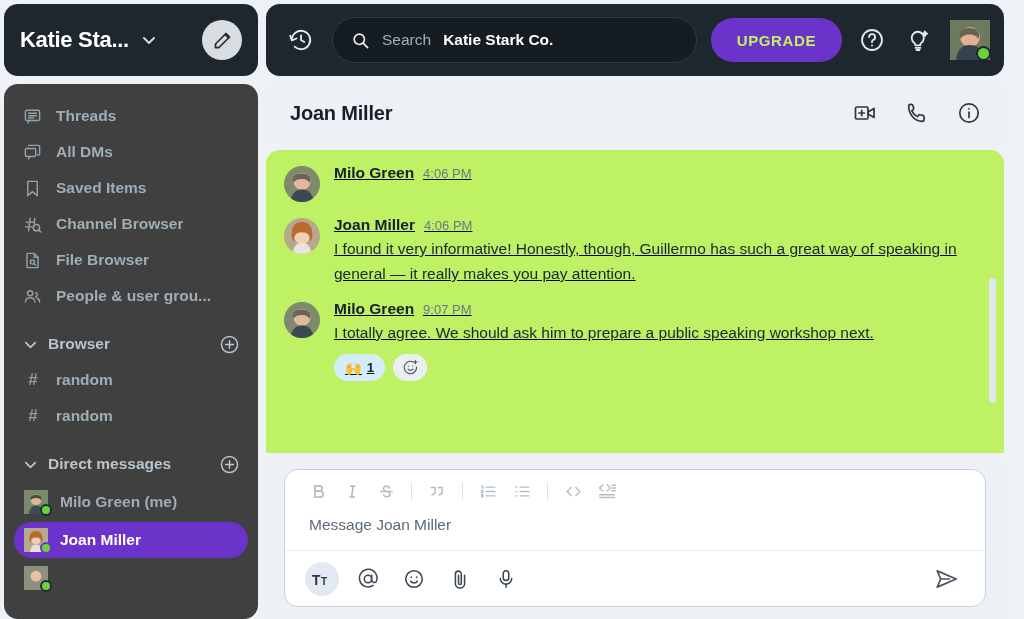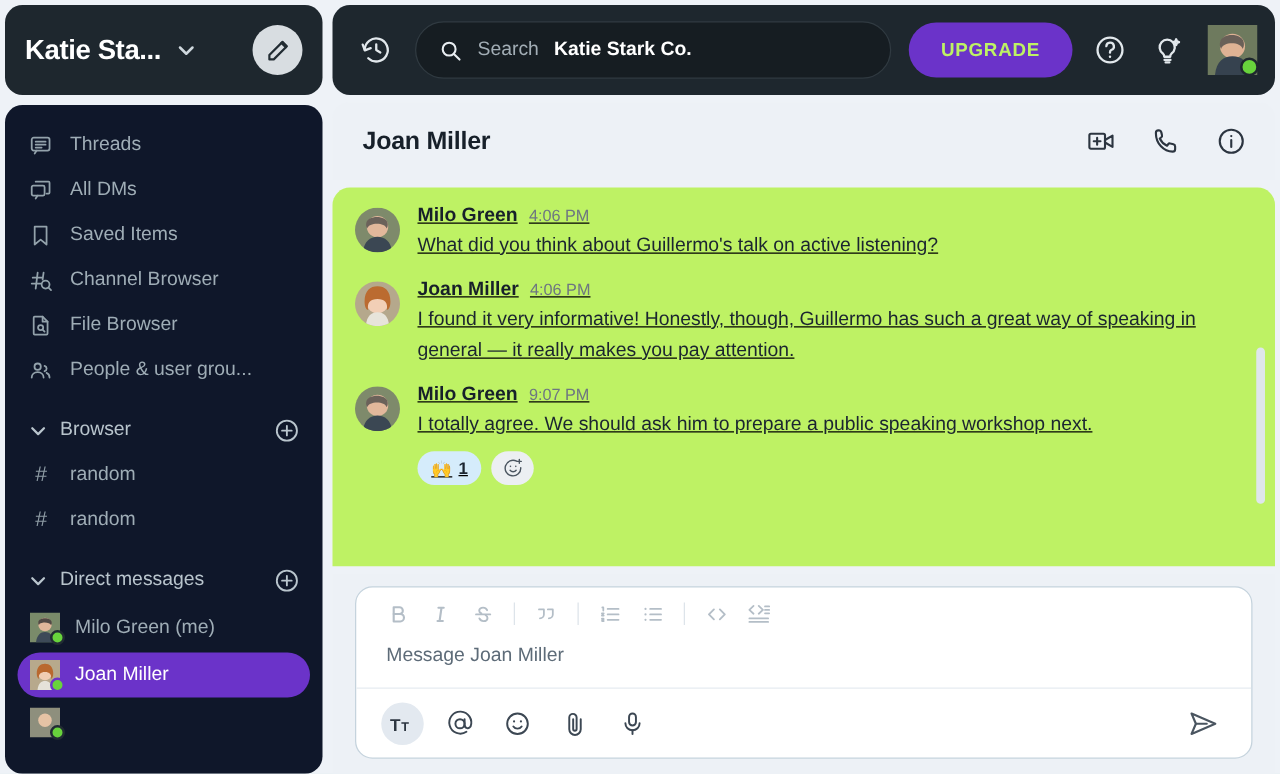--- a/index.html
+++ b/index.html
@@ -53,25 +53,26 @@
   .ws-edit {
     margin-left: auto;
     width: 40px; height: 40px;
     border-radius: 50%;
     background: #d8dde1;
     display: flex; align-items: center; justify-content: center;
     flex: 0 0 40px;
   }
   .sidebar {
     flex: 1;
-    background: #0f172a;
+    background: #404040;
     border-radius: 14px;
     padding: 14px 10px 0 10px;
     overflow: hidden;
     position: relative;
+    font-weight: bold;
   }
   .nav-item {
     display: flex;
     align-items: center;
     gap: 14px;
     height: 36px;
     padding: 0 8px;
     border-radius: 8px;
     color: #9fadb6;
     font-size: 15.5px;
@@ -143,21 +144,21 @@
     border: 2px solid #222c33;
   }
   .dm-item.selected .dot { border-color: #6b33c9; }
 
   
   .right-col {
     flex: 1;
     display: flex;
     flex-direction: column;
     gap: 6px;
-    padding-right: 4px;
+    padding-right: 20px;
     min-width: 0;
   }
   .topbar {
     height: 72px;
     background: #1e272e;
     border-radius: 14px;
     display: flex;
     align-items: center;
     padding: 0 14px 0 18px;
     gap: 14px;
@@ -603,21 +604,20 @@
               <circle cx="20" cy="17" r="9.5" fill="#e2b89b"></circle>
               <path d="M7 40c1-10 6.5-14 13-14s12 4 13 14z" fill="#3b4753"></path>
               <path d="M10 14c1-7.5 18-7.5 19 0 .6 3.3-1 4.6-1 4.6-1-5.6-16-5.6-17 0 0 0-1.6-1.3-1-4.6z" fill="#6b625a"></path>
             </svg>
         </div>
         <div class="msg-body">
           <div class="msg-meta">
             <span class="msg-author">Milo Green</span>
             <span class="msg-time">4:06 PM</span>
           </div>
-          <div class="msg-text">What did you think about Guillermo's talk on active listening?</div>
         </div>
       </div>
 
       <div class="msg">
         <div class="msg-av">
           <svg width="36" height="36" viewBox="0 0 40 40">
               <rect width="40" height="40" fill="#b5a88c"></rect>
               <circle cx="20" cy="19" r="9.5" fill="#f2cfb6"></circle>
               <path d="M8.5 18c0-9.5 5-13.5 11.5-13.5S31.5 8.5 31.5 18c0 5.5-2 7.5-3.2 7.5 1.2-6.5-2-9.8-8.3-9.8s-9.5 3.3-8.3 9.8C10.5 25.5 8.5 23.5 8.5 18z" fill="#bb6b30"></path>
               <path d="M9.5 40c1-9.5 5-12.5 10.5-12.5S29.5 30.5 30.5 40z" fill="#e7e4da"></path>

